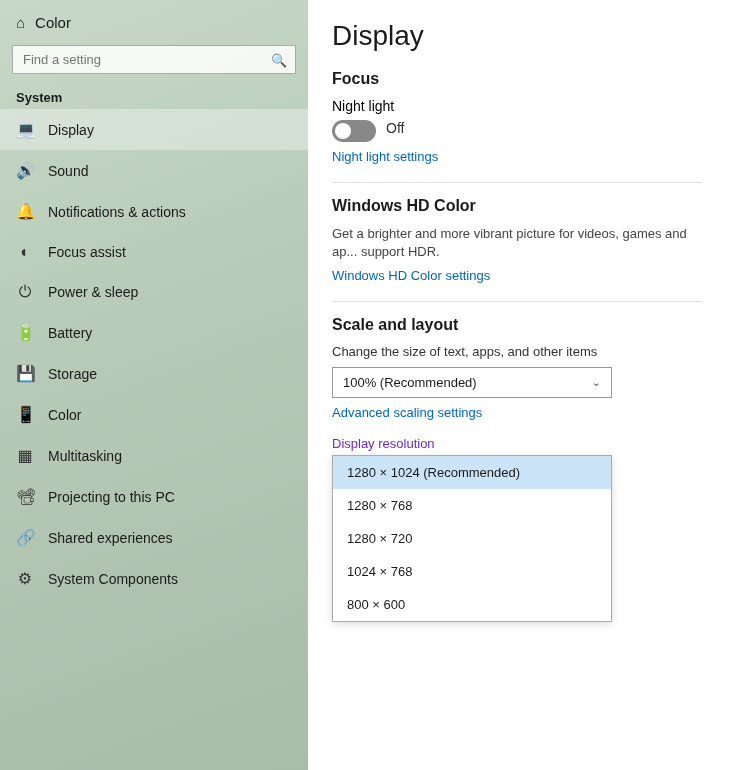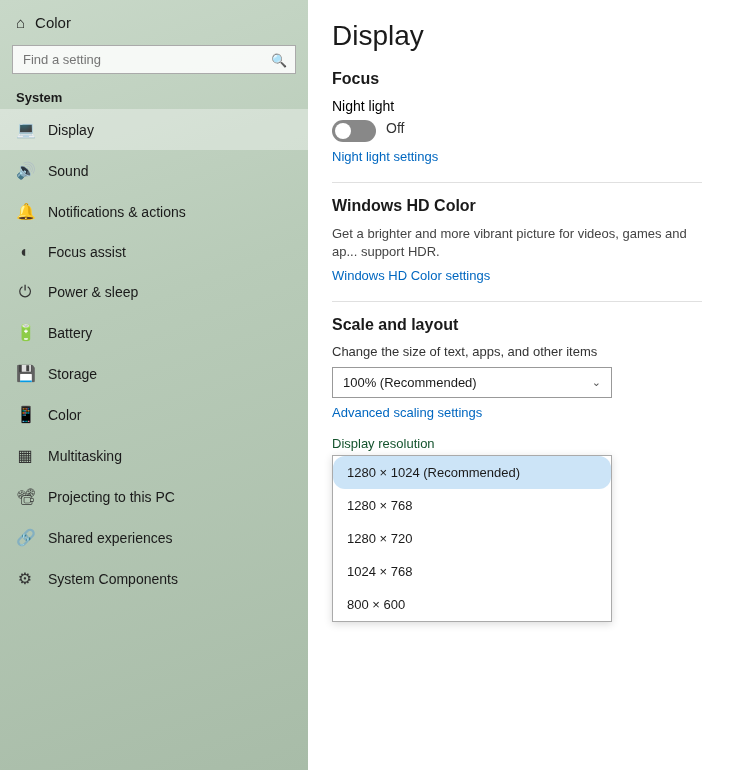--- a/index.html
+++ b/index.html
@@ -182,39 +182,38 @@
       cursor: pointer;
       font-size: 13px;
       color: #1a1a1a;
       margin-bottom: 6px;
     }
     .dropdown-arrow { font-size: 11px; color: #555; }
 
     .resolution-section { margin-top: 16px; }
     .resolution-label {
       font-size: 13px;
-      color: #14532d;
+      color: #6d28d9;
       margin-bottom: 4px;
     }
 
     
     .resolution-dropdown {
       width: 280px;
       border: 1px solid #aaa;
       background: #fff;
       box-shadow: 0 2px 8px rgba(0,0,0,0.15);
       margin-top: 0;
     }
 
     .resolution-option {
       padding: 9px 14px;
       font-size: 13px;
       color: #1a1a1a;
       cursor: pointer;
-      border-radius: 12px;
     }
     .resolution-option.selected {
       background: #cce4f7;
       color: #1a1a1a;
     }
   </style>
 </head>
 <body>
 
 <nav class="sidebar">

